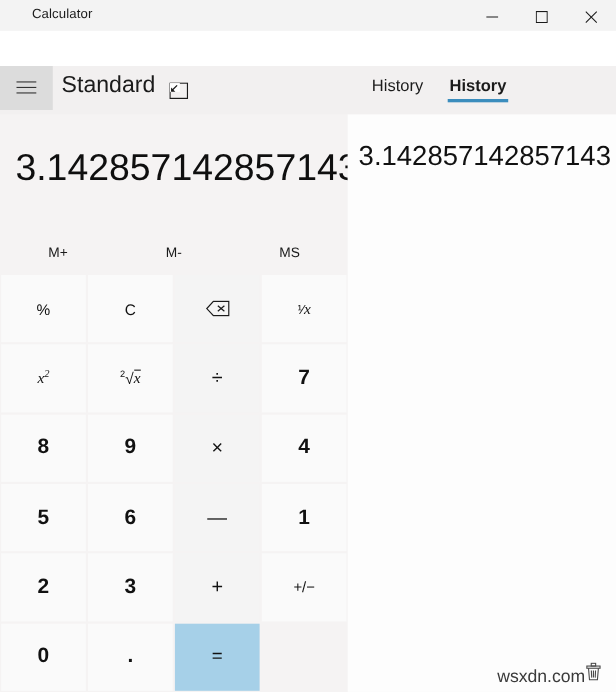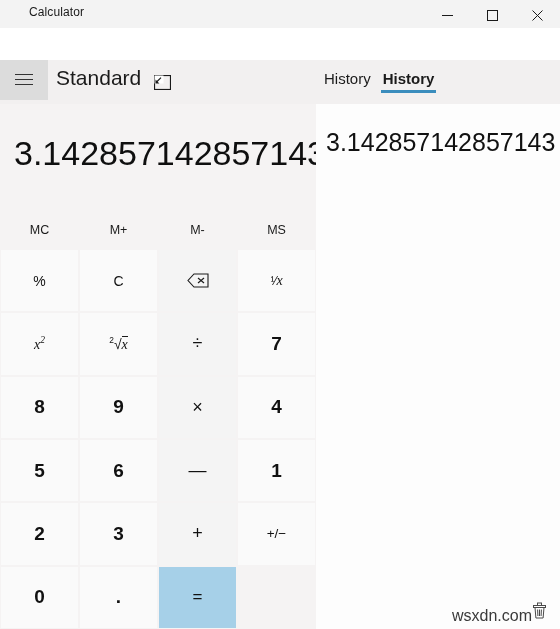--- a/index.html
+++ b/index.html
@@ -111,24 +111,24 @@
     background: transparent;
     padding: 0;
     display: flex;
     align-items: center;
     justify-content: center;
   }
 
   
   .tabs {
     position: absolute;
-    left: 322px;
+    left: 336px;
     top: 6px;
     display: flex;
-    gap: 8px;
+    gap: 20px;
   }
   .tab {
     font-size: 15px;
     color: #1b1b1b;
     padding: 4px 2px 6px 2px;
     position: relative;
     background: transparent;
     border: 0;
     font-family: "Liberation Sans", sans-serif;
     user-select: none;
@@ -329,21 +329,20 @@
 
   <div class="main">
 
     <div class="calc-pane">
 
       <div class="display">
         <div class="display-value">3.142857142857143</div>
       </div>
 
       <div class="mem-row">
-        <button class="mem-btn">MC</button>
         <button class="mem-btn">M+</button>
         <button class="mem-btn">M-</button>
         <button class="mem-btn">MS</button>
       </div>
 
       <div class="grid">
 
         <button class="btn fn">%</button>
         <button class="btn fn">C</button>
         <button class="btn op">

